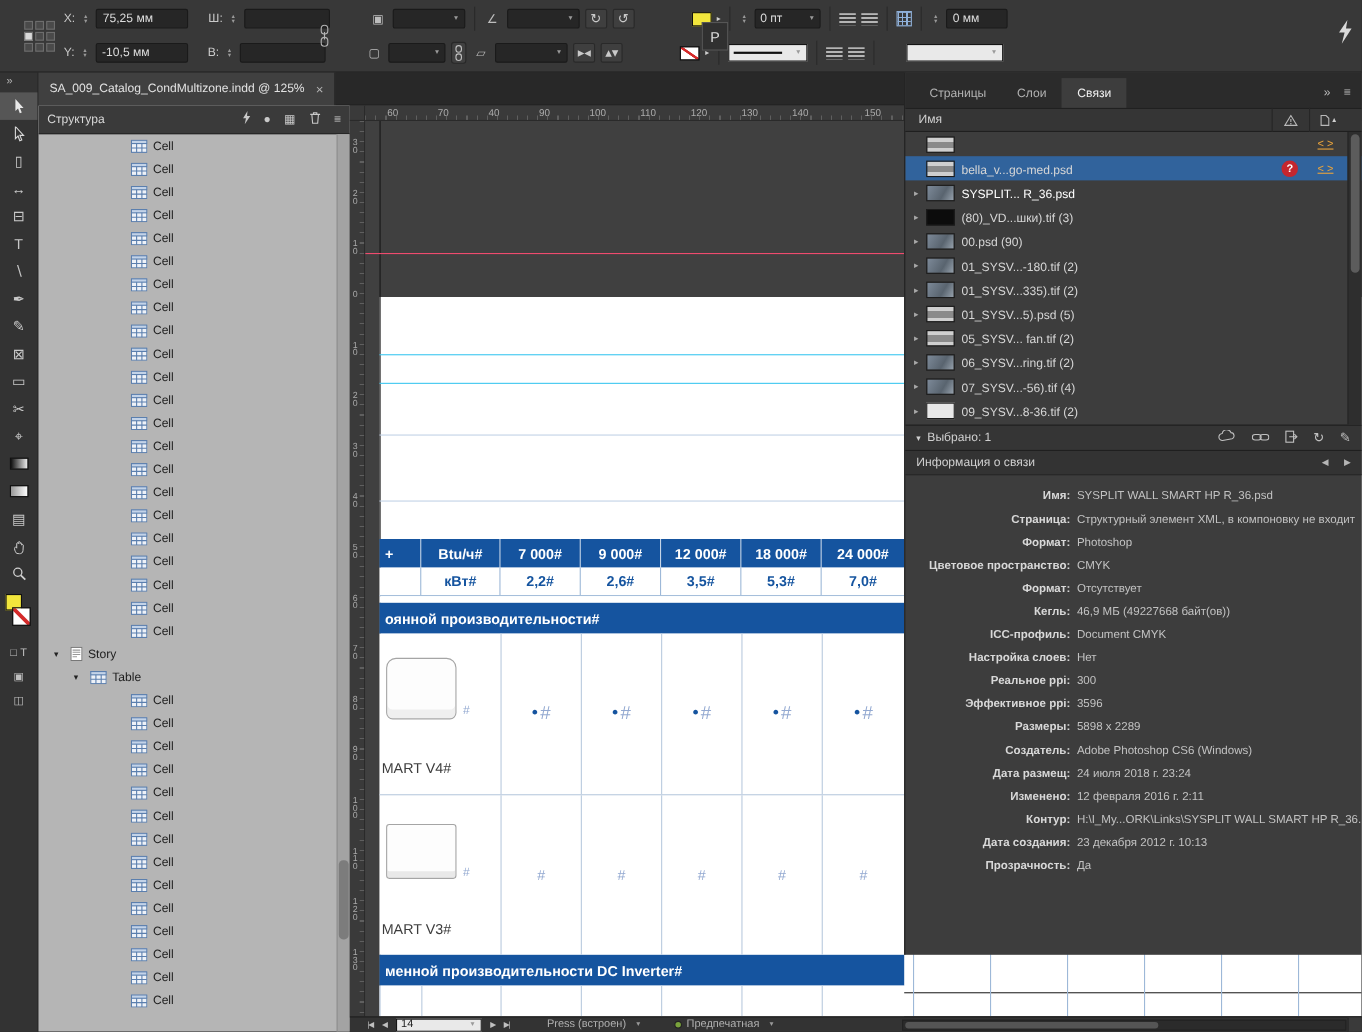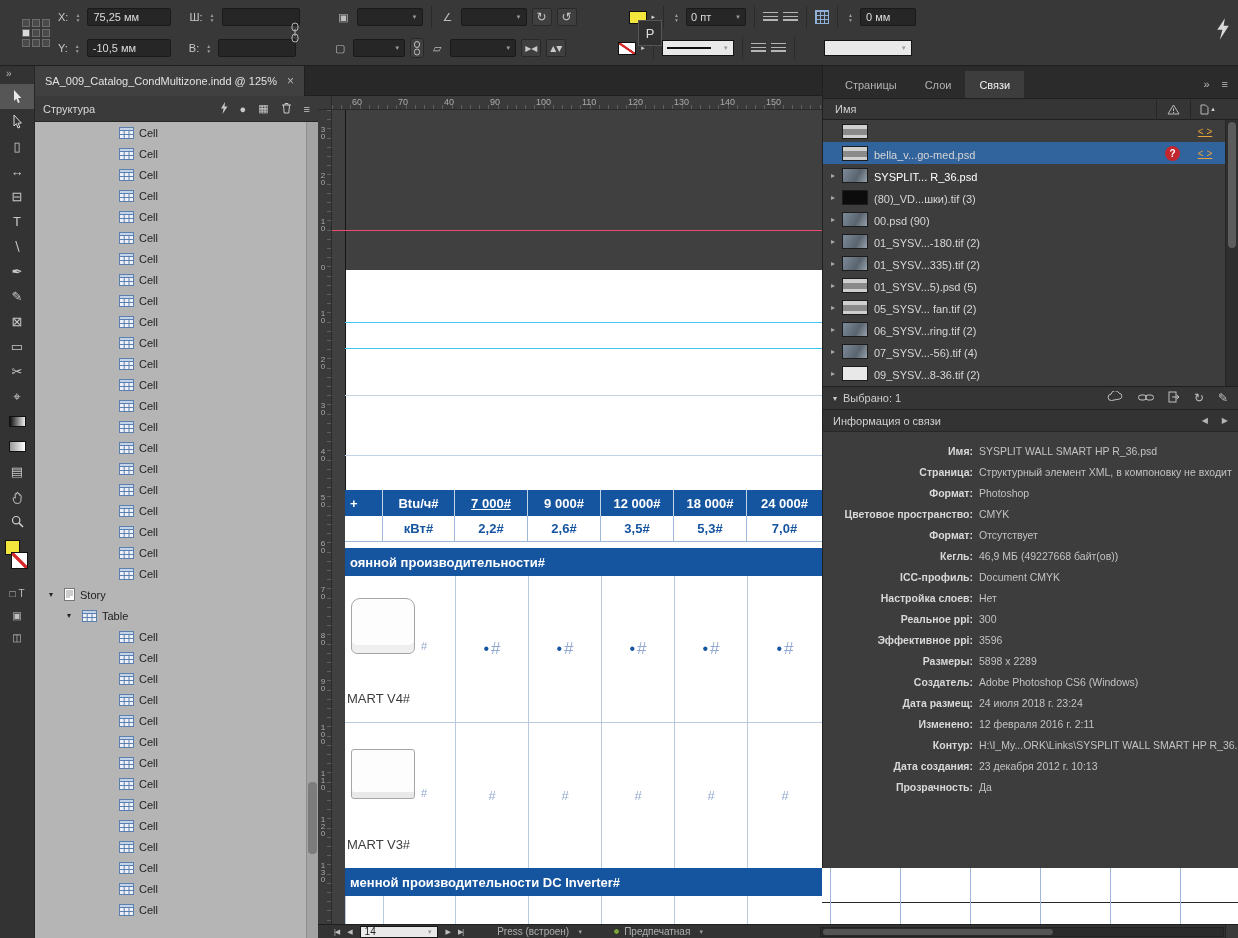--- a/index.html
+++ b/index.html
@@ -857,21 +857,21 @@
     <div class="h-ruler" data-interactable="true">
         <span class="hr-num" data-interactable="false" style="left: 20px;">60</span>
         <span class="hr-num" data-interactable="false" style="left: 66px;">70</span>
         <span class="hr-num" data-interactable="false" style="left: 112px;">40</span>
         <span class="hr-num" data-interactable="false" style="left: 158px;">90</span>
         <span class="hr-num" data-interactable="false" style="left: 204px;">100</span>
         <span class="hr-num" data-interactable="false" style="left: 250px;">110</span>
         <span class="hr-num" data-interactable="false" style="left: 296px;">120</span>
         <span class="hr-num" data-interactable="false" style="left: 342px;">130</span>
         <span class="hr-num" data-interactable="false" style="left: 388px;">140</span>
-        <span class="hr-num" data-interactable="false" style="left: 434px;">150</span>
+        <span class="hr-num" data-interactable="false" style="left: 454px;">150</span>
       </div>
     <div class="v-ruler" data-interactable="true">
         <span class="vr-num" data-interactable="false" style="top: 16px;">3
 0</span>
         <span class="vr-num" data-interactable="false" style="top: 62px;">2
 0</span>
         <span class="vr-num" data-interactable="false" style="top: 108px;">1
 0</span>
         <span class="vr-num" data-interactable="false" style="top: 154px;">0</span>
         <span class="vr-num" data-interactable="false" style="top: 200px;">1
@@ -911,21 +911,21 @@
       <div class="guide-red" data-interactable="true" style="top:120px"></div>
       <div class="guide-cyan" data-interactable="true" style="top:212px"></div>
       <div class="guide-cyan" data-interactable="true" style="top:238px"></div>
       <div class="guide-faint" data-interactable="false" style="top:285px"></div>
       <div class="guide-faint" data-interactable="false" style="top:345px"></div>
 
       <div class="table-block" data-interactable="true">
         <div class="t-header" data-interactable="false">
             <div class="th-cell th-first" data-interactable="true" style="width: 38px;">+</div>
             <div class="th-cell" data-interactable="true" style="width: 72px;">Btu/ч#</div>
-            <div class="th-cell" data-interactable="true" style="width: 73px; text-decoration: underline;">7 000#</div>
+            <div class="th-cell" data-interactable="true" style="width: 73px;">7 000#</div>
             <div class="th-cell" data-interactable="true" style="width: 73px;">9 000#</div>
             <div class="th-cell" data-interactable="true" style="width: 73px;">12 000#</div>
             <div class="th-cell" data-interactable="true" style="width: 73px;">18 000#</div>
             <div class="th-cell" data-interactable="true" style="width: 75px;">24 000#</div>
           </div>
         <div class="t-units" data-interactable="false">
             <div class="tu-cell" data-interactable="true" style="width: 38px;"></div>
             <div class="tu-cell" data-interactable="true" style="width: 72px;">кВт#</div>
             <div class="tu-cell" data-interactable="true" style="width: 73px;">2,2#</div>
             <div class="tu-cell" data-interactable="true" style="width: 73px;">2,6#</div>

